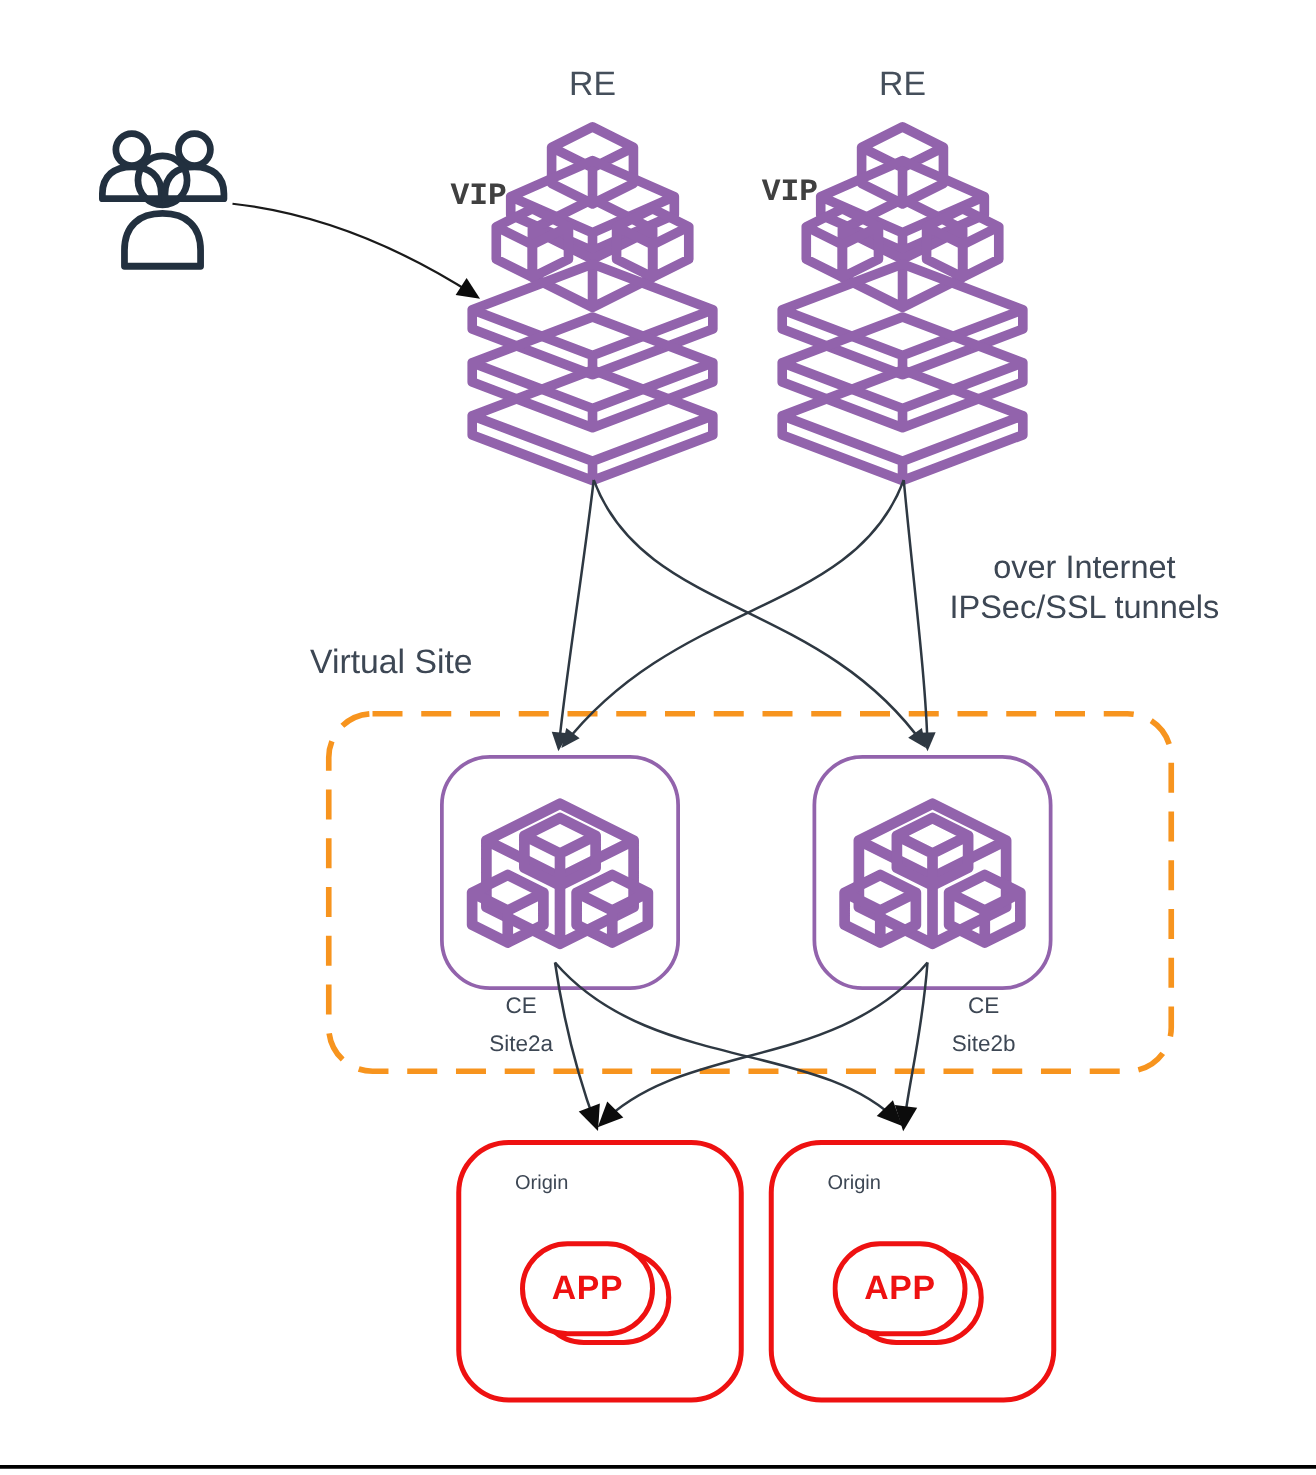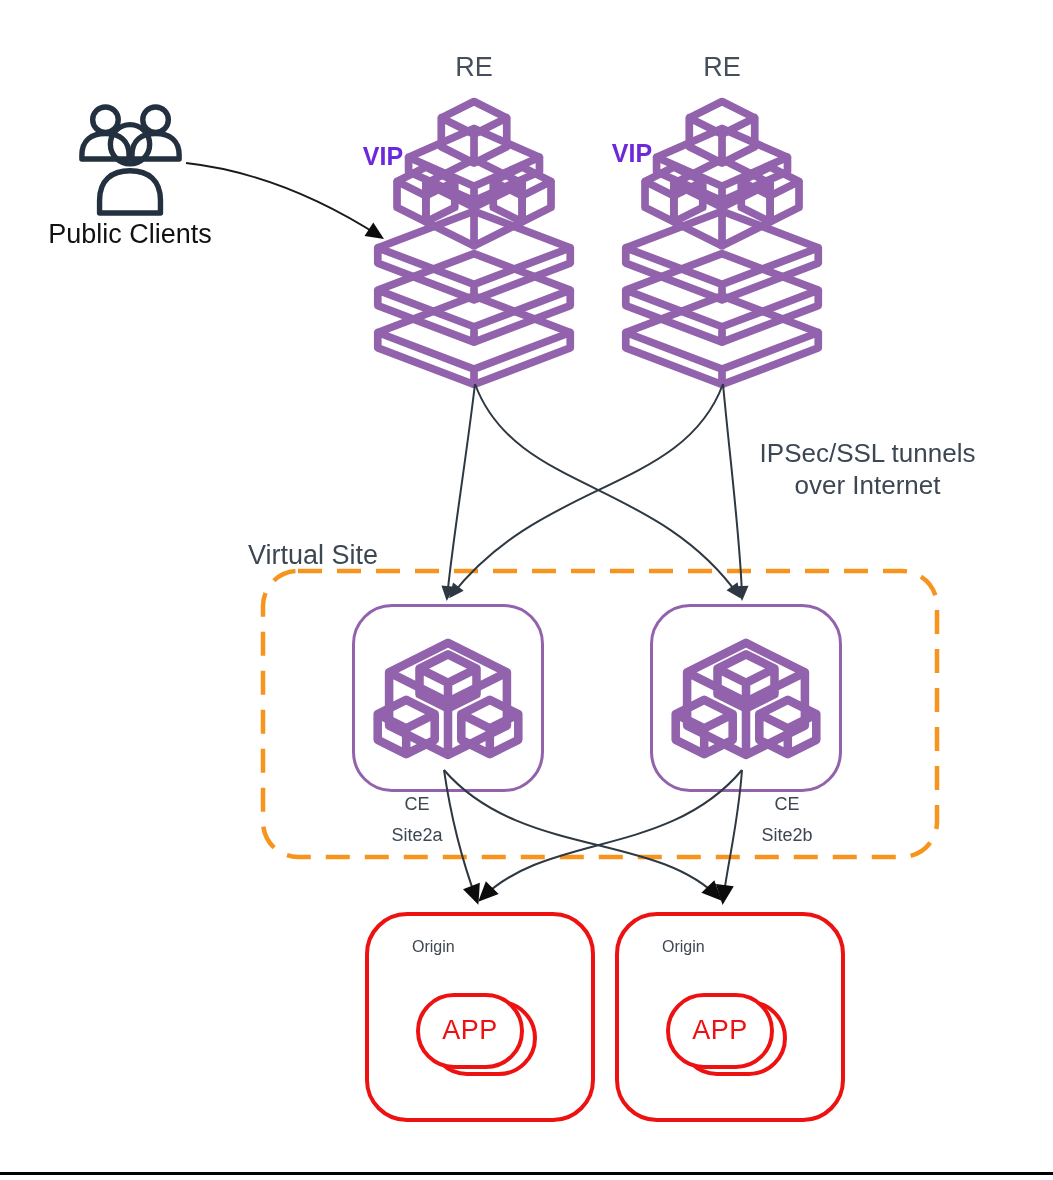--- a/index.html
+++ b/index.html
@@ -23,48 +23,47 @@
 
   .ce-box{
     width:186px;height:182px;border:3px solid #9263ac;border-radius:40px;
     display:flex;align-items:center;justify-content:center;background:transparent;
   }
   .origin-box{
     width:230px;height:210px;border:4px solid #ee1111;border-radius:42px;
     box-sizing:border-box;background:transparent;
   }
   .re-label{font-size:27px;color:#454f5b;}
-  .vip-label{font-size:25px;font-weight:bold;color:#6d28d9;}
+  .vip-label{font-size:25px;font-weight:bold;color:#404040;font-family:Liberation Mono, monospace;}
   .note{font-size:26px;line-height:32px;color:#3d4754;}
   .ce-label{font-size:18px;line-height:31px;color:#3d4754;}
   .origin-label{font-size:16px;color:#3d4754;}
   .clients-label{font-size:27px;color:#111;}
   .vsite-label{font-size:27px;color:#3d4754;}
   .app-wrap{width:132px;height:94px;}
   .app-text{
     position:absolute;left:2px;top:2px;width:104px;height:72px;
     display:flex;align-items:center;justify-content:center;
-    font-size:27px;font-weight:normal;color:#ee1111;letter-spacing:0.5px;
+    font-size:27px;font-weight:bold;color:#ee1111;letter-spacing:0.5px;
   }
   .bottom-line{left:0;top:1172px;width:1053px;height:3px;background:#000;}
 </style>
 </head>
 <body>
 
 <div class="canvas">
 
   <svg class="abs icon-svg navy-stroke" style="left:76px;top:99px;" width="110" height="118" viewBox="0 0 112 120">
     <circle cx="30" cy="21" r="13"></circle>
     <path d="M6,61 L6,57 C6,42 16,35 30,35 C44,35 54,42 54,57 L54,61 Z"></path>
     <circle cx="81" cy="21" r="13"></circle>
     <path d="M57,61 L57,57 C57,42 67,35 81,35 C95,35 105,42 105,57 L105,61 Z"></path>
     <circle cx="55" cy="46" r="20"></circle>
     <path d="M24,116 L24,103 C24,83 36,73 55,73 C74,73 86,83 86,103 L86,116 Z"></path>
   </svg>
-  <div class="abs lbl clients-label center" style="left:30px;top:219px;width:200px;">Public Clients</div>
 
   <div class="abs lbl re-label center" style="left:374px;top:52px;width:200px;">RE</div>
   <div class="abs lbl vip-label center" style="left:343px;top:142px;width:80px;">VIP</div>
   <svg class="abs icon-svg purple-stroke" style="left:372px;top:94px;" width="205" height="298" viewBox="-4 -4 213 306">
     <path d="M102,2 L136,19 L136,49 L102,66 L68,49 L68,19 Z M68,19 L102,36 L136,19 M102,36 L102,66"></path>
     <path d="M102,30 L170,60 L170,75 L102,105 L34,75 L34,60 Z M34,60 L102,90 L170,60 M102,90 L102,105"></path>
     <path d="M102,62 L152,87 L152,127 L102,152 L52,127 L52,87 Z M52,87 L102,112 L152,87 M102,112 L102,152"></path>
     <path d="M52,70 L82,85 L82,112 L52,127 L22,112 L22,85 Z M22,85 L52,100 L82,85 M52,100 L52,127"></path>
     <path d="M152,70 L182,85 L182,112 L152,127 L122,112 L122,85 Z M122,85 L152,100 L182,85 M152,100 L152,127"></path>
     <path d="M102,116 L202,154 L202,170 L102,208 L2,170 L2,154 Z M2,154 L102,192 L202,154 M102,192 L102,208"></path>
@@ -79,25 +78,25 @@
     <path d="M102,30 L170,60 L170,75 L102,105 L34,75 L34,60 Z M34,60 L102,90 L170,60 M102,90 L102,105"></path>
     <path d="M102,62 L152,87 L152,127 L102,152 L52,127 L52,87 Z M52,87 L102,112 L152,87 M102,112 L102,152"></path>
     <path d="M52,70 L82,85 L82,112 L52,127 L22,112 L22,85 Z M22,85 L52,100 L82,85 M52,100 L52,127"></path>
     <path d="M152,70 L182,85 L182,112 L152,127 L122,112 L122,85 Z M122,85 L152,100 L182,85 M152,100 L152,127"></path>
     <path d="M102,116 L202,154 L202,170 L102,208 L2,170 L2,154 Z M2,154 L102,192 L202,154 M102,192 L102,208"></path>
     <path d="M102,160 L202,198 L202,214 L102,252 L2,214 L2,198 Z M2,198 L102,236 L202,198 M102,236 L102,252"></path>
     <path d="M102,204 L202,242 L202,258 L102,296 L2,258 L2,242 Z M2,242 L102,280 L202,242 M102,280 L102,296"></path>
   </svg>
 
   <div class="abs note center" style="left:735px;top:437px;width:265px;">
+    <div>over Internet</div>
     <div>IPSec/SSL tunnels</div>
-    <div>over Internet</div>
   </div>
 
-  <div class="abs lbl vsite-label" style="left:248px;top:540px;text-align:center;">Virtual Site</div>
+  <div class="abs lbl vsite-label" style="left:248px;top:514px;text-align:center;">Virtual Site</div>
 
   <div class="abs ce-box" style="left:352px;top:604px;">
     <svg class="icon-svg ce-stroke" width="152" height="123" viewBox="0 0 160 129">
       <path d="M80,6 L142,37 L142,93 L80,124 L18,93 L18,37 Z M18,37 L80,68 L142,37 M80,68 L80,124"></path>
       <path d="M80,18 L110,33 L110,60 L80,75 L50,60 L50,33 Z M50,33 L80,48 L110,33 M80,48 L80,75"></path>
       <path d="M36,66 L66,81 L66,108 L36,123 L6,108 L6,81 Z M6,81 L36,96 L66,81 M36,96 L36,123"></path>
       <path d="M124,66 L154,81 L154,108 L124,123 L94,108 L94,81 Z M94,81 L124,96 L154,81 M124,96 L124,123"></path>
     </svg>
   </div>
   <div class="abs ce-label center" style="left:347px;top:789px;width:140px;">

